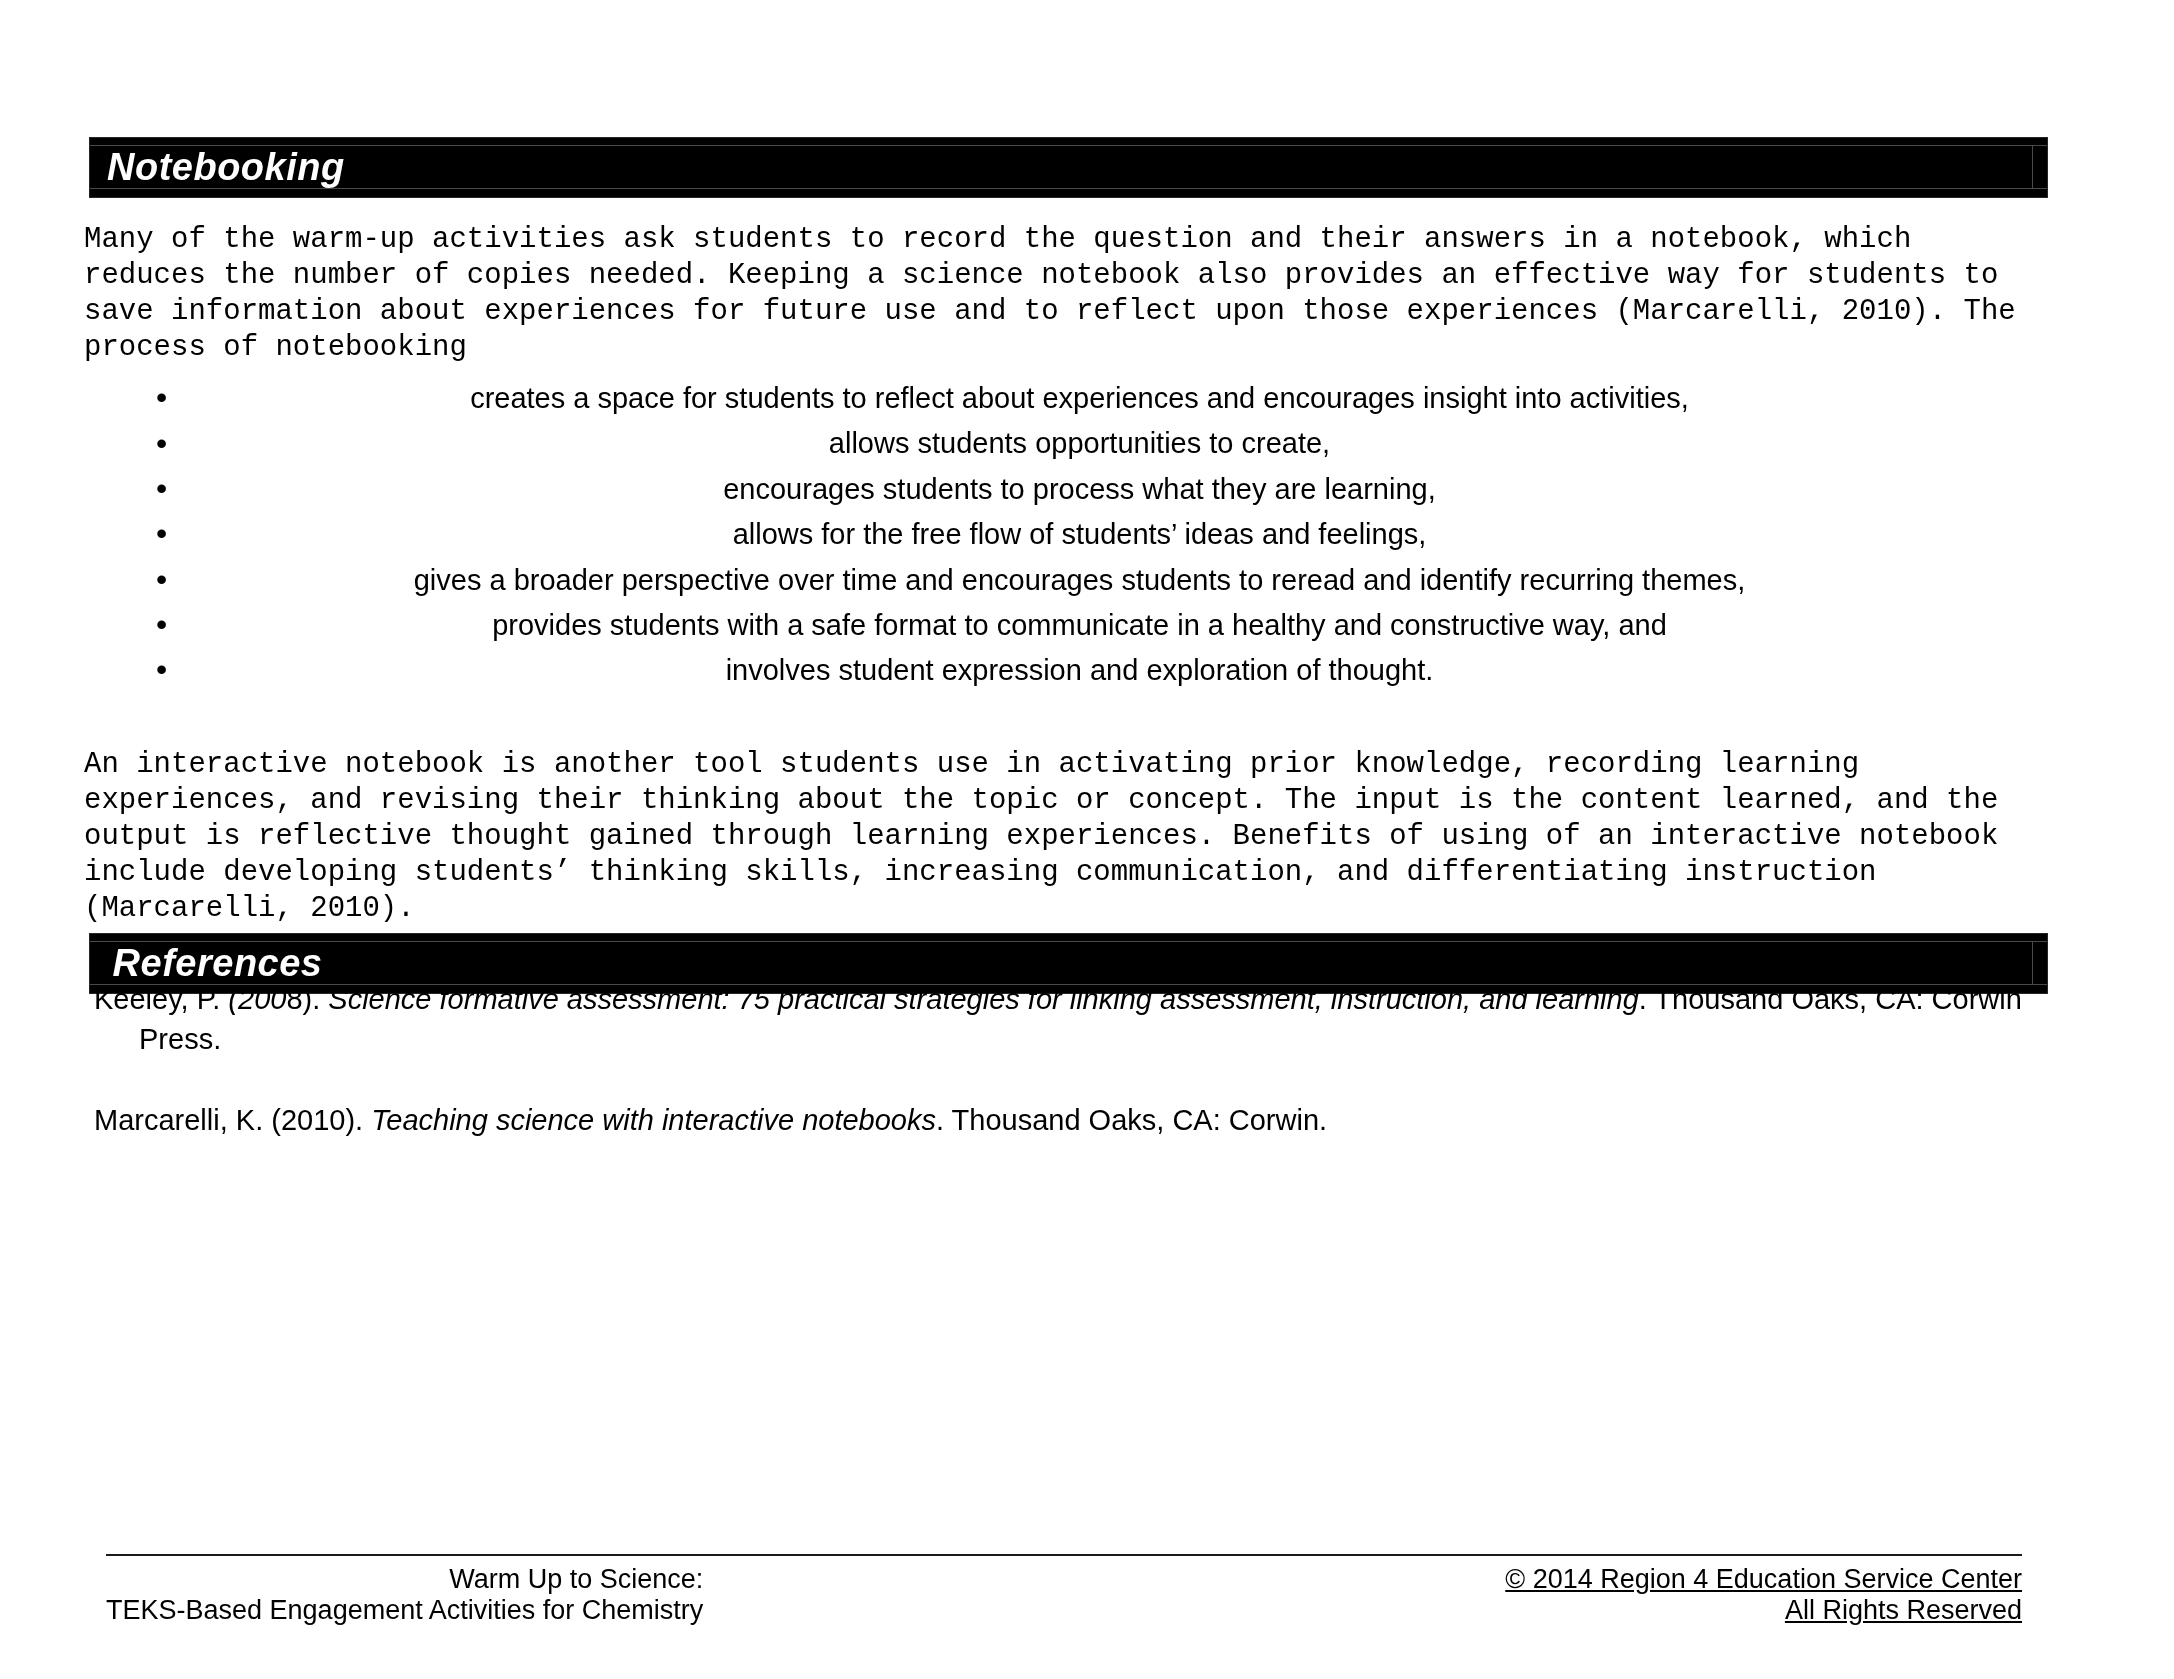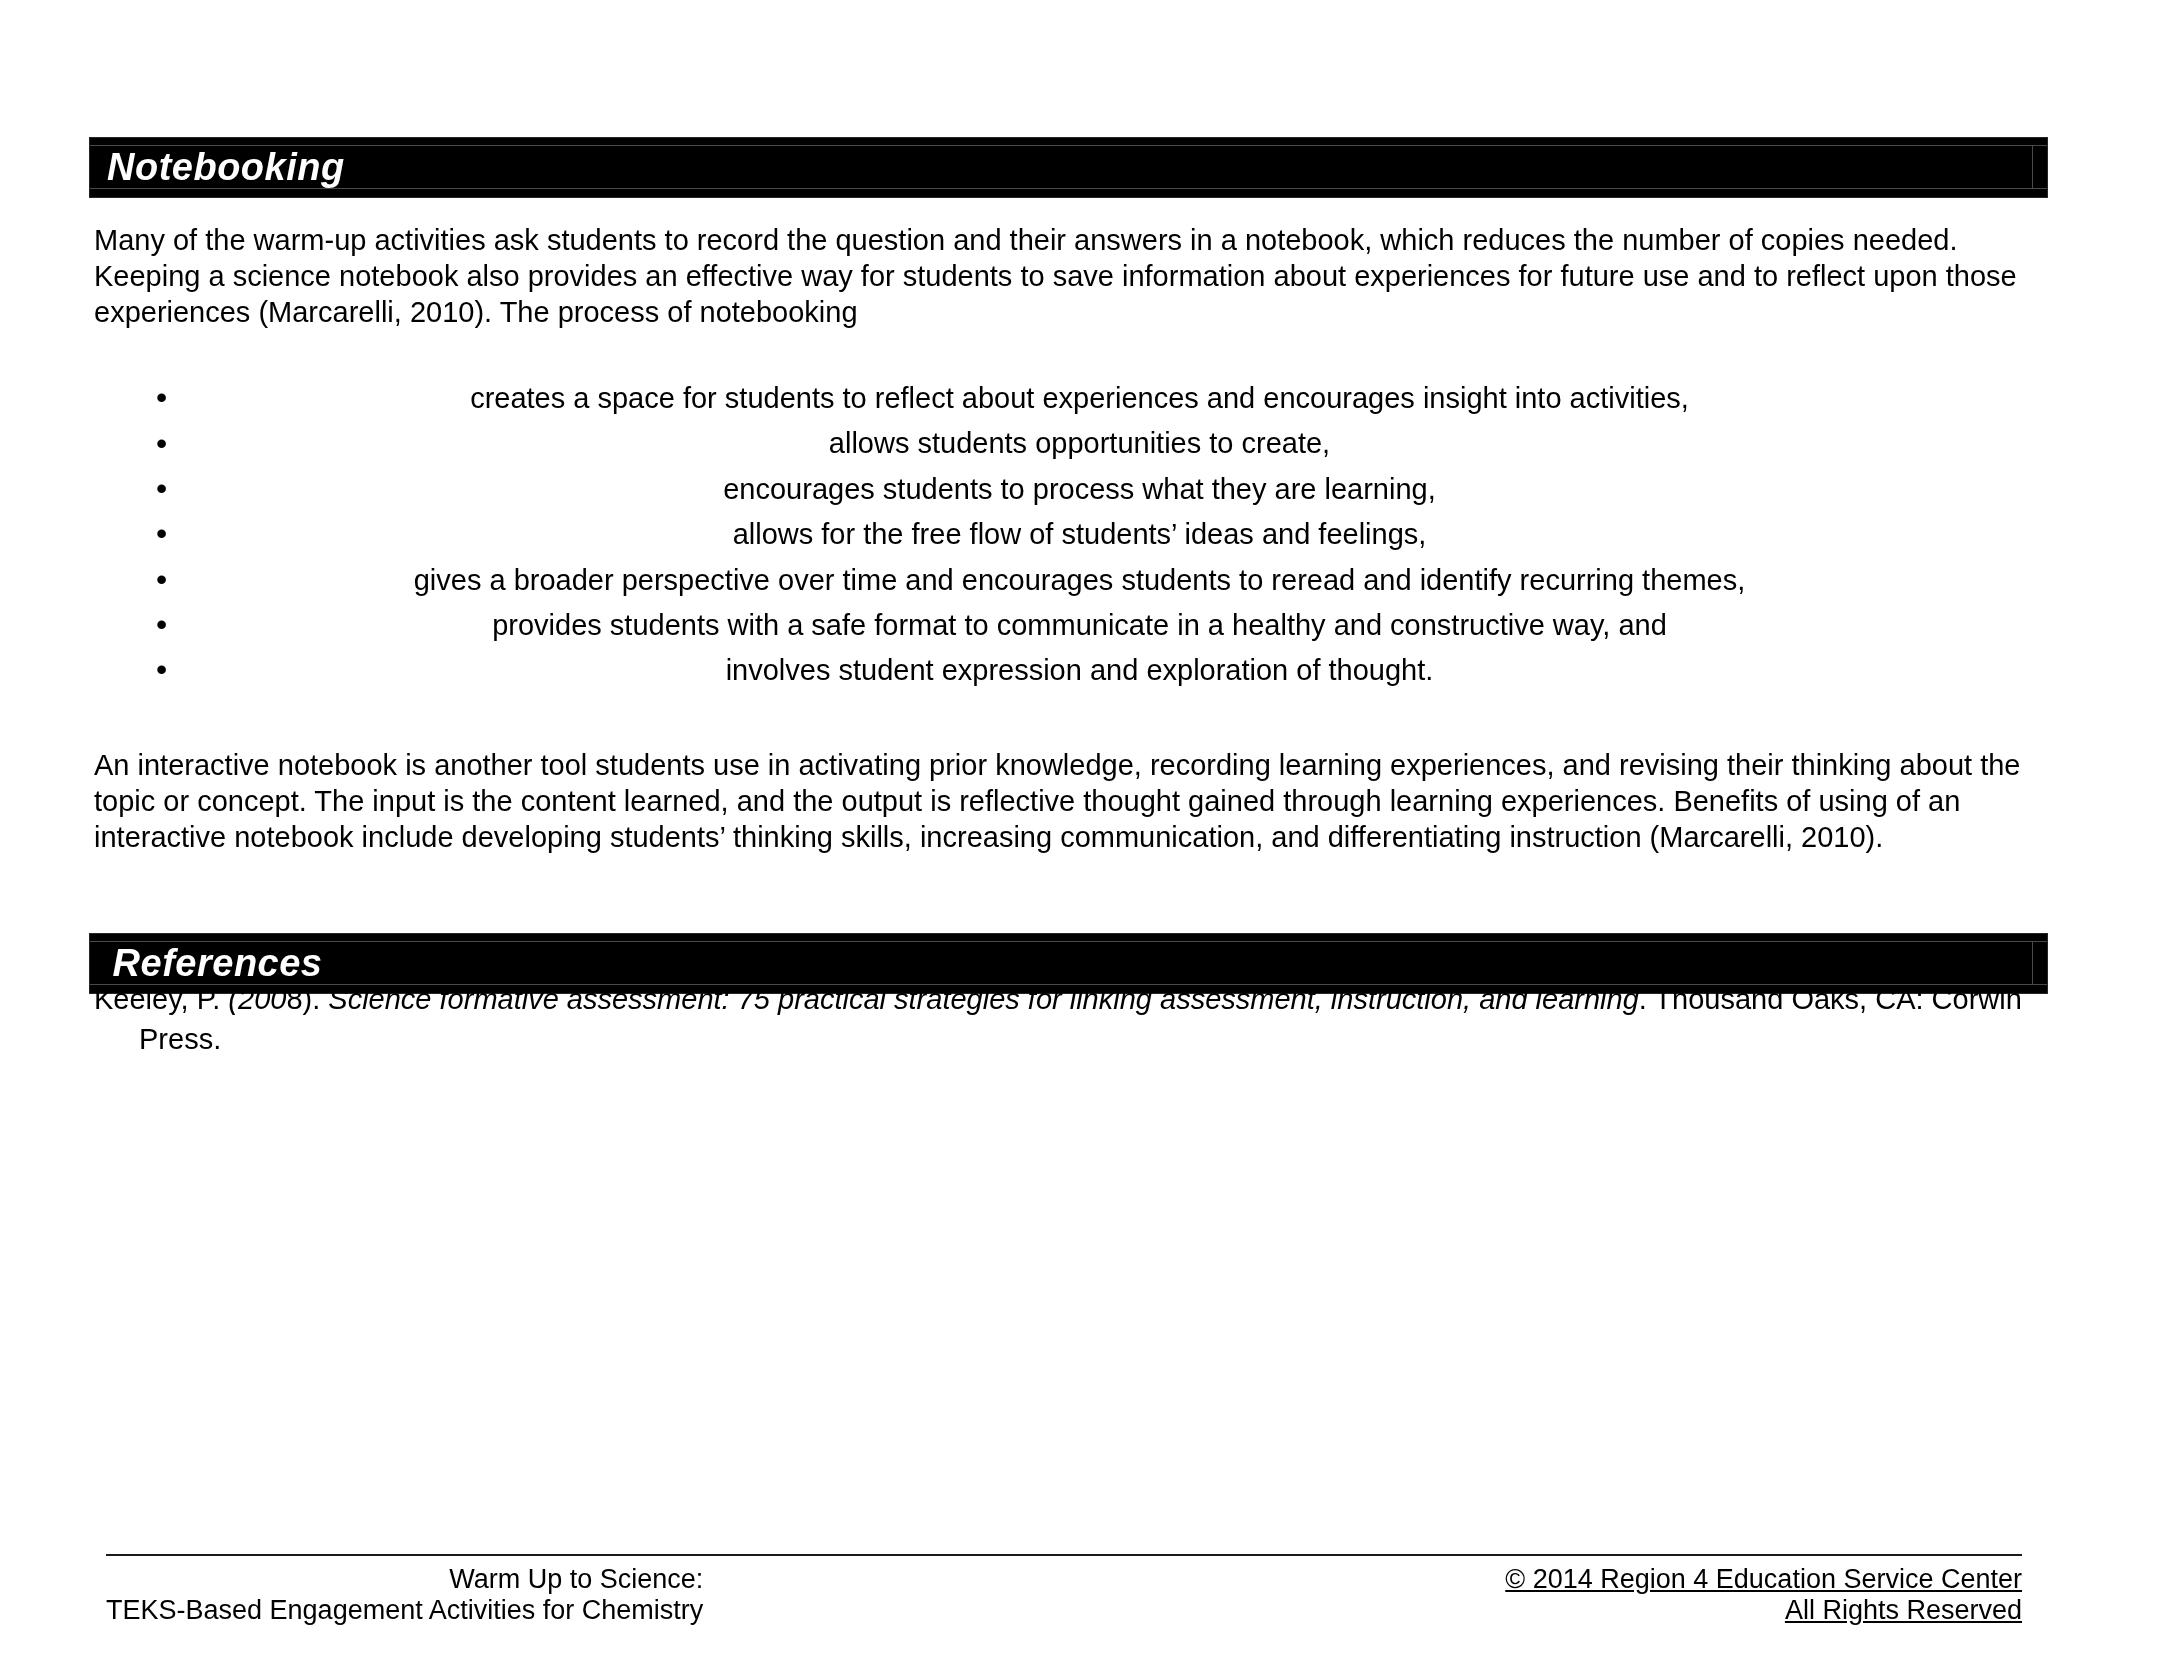--- a/index.html
+++ b/index.html
@@ -53,25 +53,26 @@
     transform: translateY(-52%);
     color: #ffffff;
     font-size: 38px;
     font-weight: bold;
     letter-spacing: 0.5px;
     white-space: nowrap;
   }
 
   .bodytext {
     position: absolute;
-    left: 94px;
+    left: 84px;
     width: 1949px;
     font-size: 29px;
     line-height: 36px;
     margin: 0;
+    font-family: Liberation Mono, monospace;
   }
 
   ul.bullets {
     position: absolute;
     left: 94px;
     width: 1883px;
     margin: 0;
     padding: 0;
     list-style: none;
     font-size: 29px;
@@ -147,20 +148,21 @@
     </ul>
 
   <p class="bodytext" style="top:747px;">An interactive notebook is another tool students use in activating prior knowledge, recording learning experiences, and revising their thinking about the topic or concept. The input is the content learned, and the output is reflective thought gained through learning experiences. Benefits of using of an interactive notebook include developing students’ thinking skills, increasing communication, and differentiating instruction (Marcarelli, 2010).</p>
 
   <div class="bar" style="top:933px;">
     <span class="bar-label" style="left:22.6px;">References</span>
   </div>
 
   <div class="refs" style="top:979px;">
       <p class="ref"><span>Keeley, P. </span><em>(200</em><span>8). </span><em>Science formative assessment: 75 practical strategies for linking assessment, instruction, and learning</em><span>. Thousand Oaks, CA: Corwin Press.</span></p>
+      <p class="ref"><span>Marcarelli, K. (2010). </span><em>Teaching science with interactive notebooks</em><span>. Thousand Oaks, CA: Corwin.</span></p>
     </div>
 
   <div class="footer-rule"></div>
 
   <div class="footer">
     <div class="left">
       <div>Warm Up to Science:</div>
       <div>TEKS-Based Engagement Activities for Chemistry</div>
     </div>
     <div class="right">

